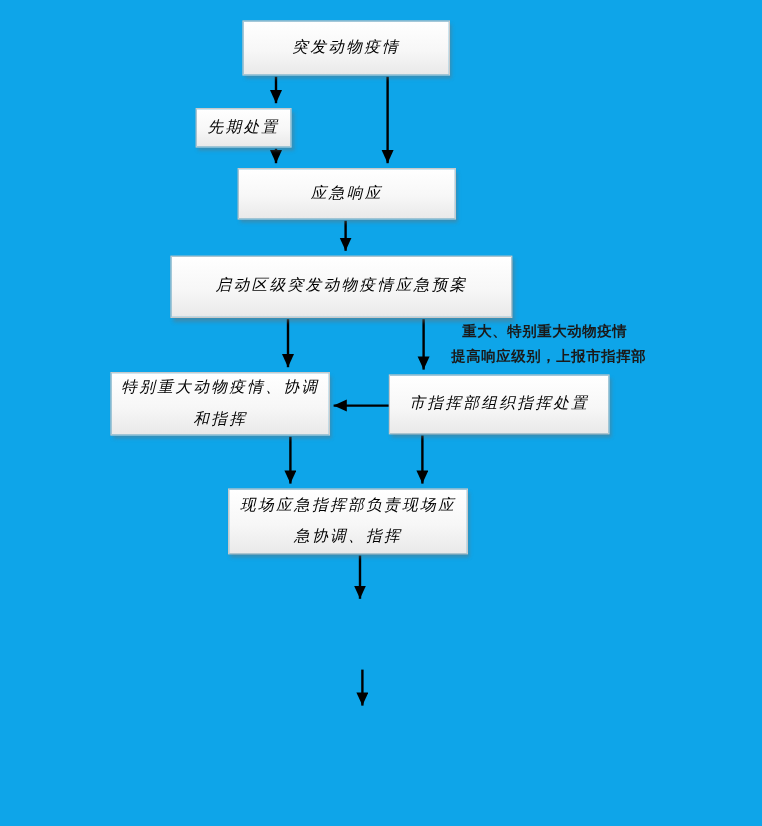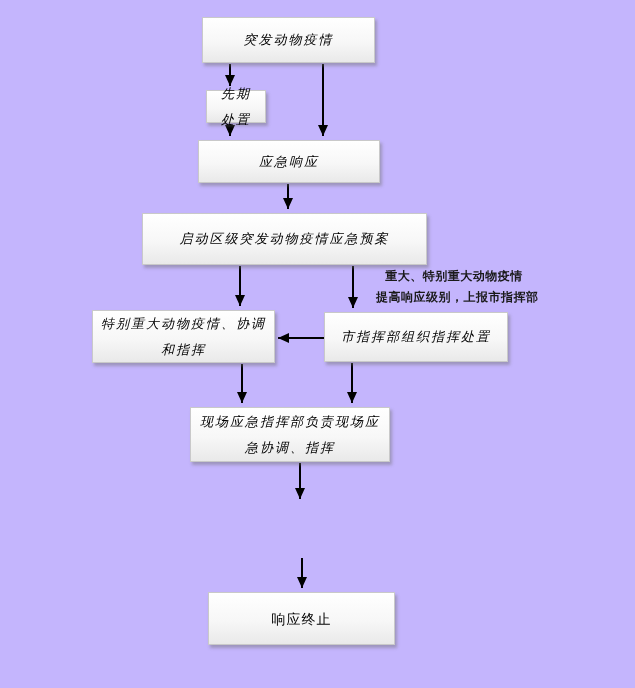--- a/index.html
+++ b/index.html
@@ -5,21 +5,21 @@
   html, body {
     margin: 0;
     padding: 0;
     background: #ffffff;
     font-family: "DejaVu Sans", sans-serif;
   }
   .canvas {
     position: relative;
     width: 635px;
     height: 688px;
-    background: #c4b5fd;
+    background: #0ea5e9;
     overflow: hidden;
   }
   .connectors {
     position: absolute;
     left: 0;
     top: 0;
     width: 635px;
     height: 688px;
     pointer-events: none;
   }
@@ -81,33 +81,32 @@
       <line x1="324" y1="338" x2="278" y2="338" marker-end="url(#ah)"></line>
       <line x1="242" y1="364" x2="242" y2="403" marker-end="url(#ah)"></line>
       <line x1="352" y1="363" x2="352" y2="403" marker-end="url(#ah)"></line>
       <line x1="300" y1="463" x2="300" y2="499" marker-end="url(#ah)"></line>
       <line x1="302" y1="558" x2="302" y2="588" marker-end="url(#ah)"></line>
     </g>
   </svg>
 
   <div class="node" style="left:202px; top:17px; width:173px; height:46px;">突发动物疫情</div>
 
-  <div class="node" style="left:163px; top:90px; width:60px; height:33px;margin-left:43px;">先期处置</div>
+  <div class="node" style="left:163px; top:90px; width:80px; height:33px;">先期处置</div>
 
   <div class="node" style="left:198px; top:140px; width:182px; height:43px;">应急响应</div>
 
   <div class="node" style="left:142px; top:213px; width:285px; height:52px;">启动区级突发动物疫情应急预案</div>
 
   <div class="node" style="left:92px; top:310px; width:183px; height:53px;">特别重大动物疫情、协调和指挥</div>
 
   <div class="node" style="left:324px; top:312px; width:184px; height:50px;">市指挥部组织指挥处置</div>
 
   <div class="node" style="left:190px; top:407px; width:200px; height:55px;">现场应急指挥部负责现场应急协调、指挥</div>
 
 
-  <div class="node plain" style="left:208px; top:592px; width:187px; height:53px;">响应终止</div>
 
   <div class="annotation">
     <div>重大、特别重大动物疫情</div>
     <div>提高响应级别，上报市指挥部</div>
   </div>
 
 </div>
 
 </body></html>

